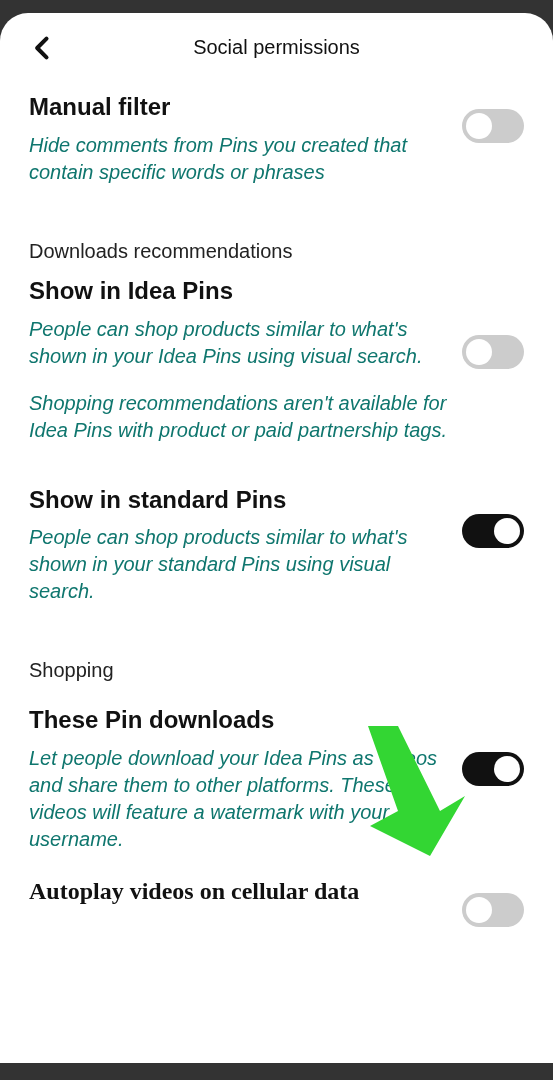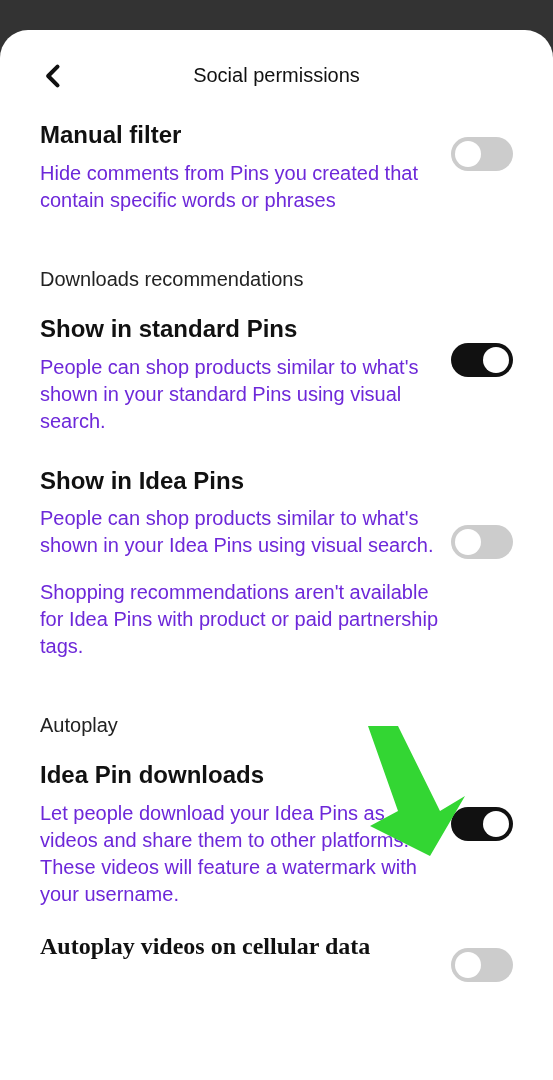--- a/index.html
+++ b/index.html
@@ -12,23 +12,23 @@
       background: #333333;
       width: 553px;
       height: 1080px;
       overflow: hidden;
       position: relative;
     }
     .screen {
       background: #ffffff;
       width: 100%;
       height: calc(100% - 30px);
-      margin-top: 30px;
+      margin-top: 13px;
       border-radius: 28px 28px 0 0;
-      padding: 16px;
+      padding: 5px;
       overflow: hidden;
     }
     .header {
       display: flex;
       align-items: center;
       padding: 18px 24px 12px 24px;
       position: relative;
     }
     .back-arrow {
       position: absolute;
@@ -58,22 +58,23 @@
     }
     .setting-title {
       font-size: 24px;
       font-weight: 700;
       color: #111111;
       margin-bottom: 10px;
       line-height: 1.2;
     }
     .setting-desc {
       font-size: 20px;
-      color: #6d28d9;
+      color: #0f766e;
       line-height: 1.35;
+      font-style: italic;
     }
     .setting-desc + .setting-desc {
       margin-top: 20px;
     }
     .section-header {
       font-size: 20px;
       font-weight: 400;
       color: #222222;
       padding: 36px 0 0 0;
     }
@@ -137,51 +138,51 @@
           <div class="setting-desc">Hide comments from Pins you created that contain specific words or phrases</div>
         </div>
         <div class="toggle toggle-off toggle-mt-small">
           <div class="toggle-knob"></div>
         </div>
       </div>
     </div>
 
     <div class="section-header">Downloads recommendations</div>
 
-    <div class="setting-block" style="padding-top:24px;">
-      <div class="setting-row">
-        <div class="setting-text">
-          <div class="setting-title">Show in standard Pins</div>
-          <div class="setting-desc">People can shop products similar to what's shown in your standard Pins using visual search.</div>
-        </div>
-        <div class="toggle toggle-on">
-          <div class="toggle-knob"></div>
-        </div>
-      </div>
-    </div>
-
     <div class="setting-block">
       <div class="setting-row">
         <div class="setting-text">
           <div class="setting-title">Show in Idea Pins</div>
           <div class="setting-desc">People can shop products similar to what's shown in your Idea Pins using visual search.</div>
           <div class="setting-desc">Shopping recommendations aren't available for Idea Pins with product or paid partnership tags.</div>
         </div>
         <div class="toggle toggle-off" style="margin-top:58px;">
           <div class="toggle-knob"></div>
         </div>
       </div>
     </div>
 
-    <div class="section-header">Autoplay</div>
-
     <div class="setting-block" style="padding-top:24px;">
       <div class="setting-row">
         <div class="setting-text">
-          <div class="setting-title">Idea Pin downloads</div>
+          <div class="setting-title">Show in standard Pins</div>
+          <div class="setting-desc">People can shop products similar to what's shown in your standard Pins using visual search.</div>
+        </div>
+        <div class="toggle toggle-on">
+          <div class="toggle-knob"></div>
+        </div>
+      </div>
+    </div>
+
+    <div class="section-header">Shopping</div>
+
+    <div class="setting-block" style="padding-top:24px;">
+      <div class="setting-row">
+        <div class="setting-text">
+          <div class="setting-title">These Pin downloads</div>
           <div class="setting-desc">Let people download your Idea Pins as videos and share them to other platforms. These videos will feature a watermark with your username.</div>
         </div>
         <div class="toggle toggle-on" style="margin-top:46px;">
           <div class="toggle-knob"></div>
         </div>
       </div>
     </div>
 
     <div class="setting-block" style="padding-top:6px;font-family:Liberation Serif, serif;">
       <div class="setting-row">

